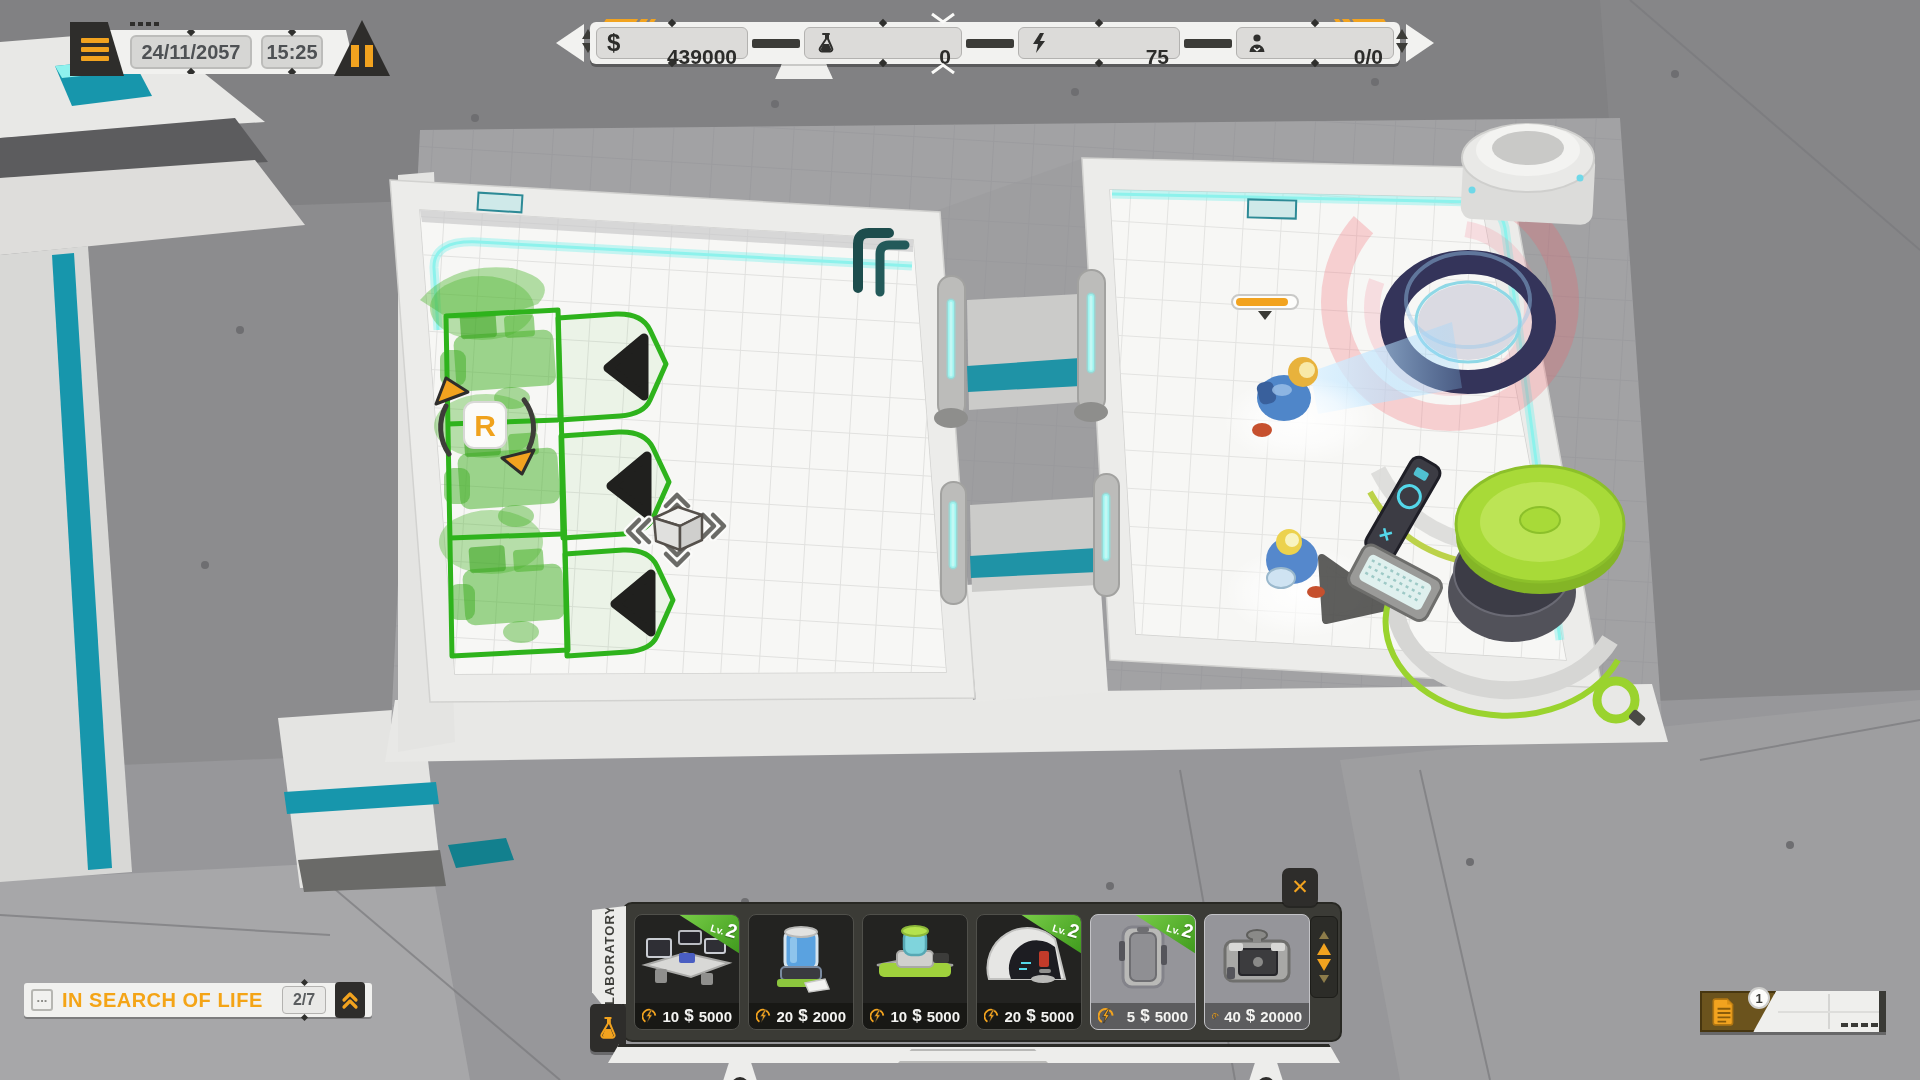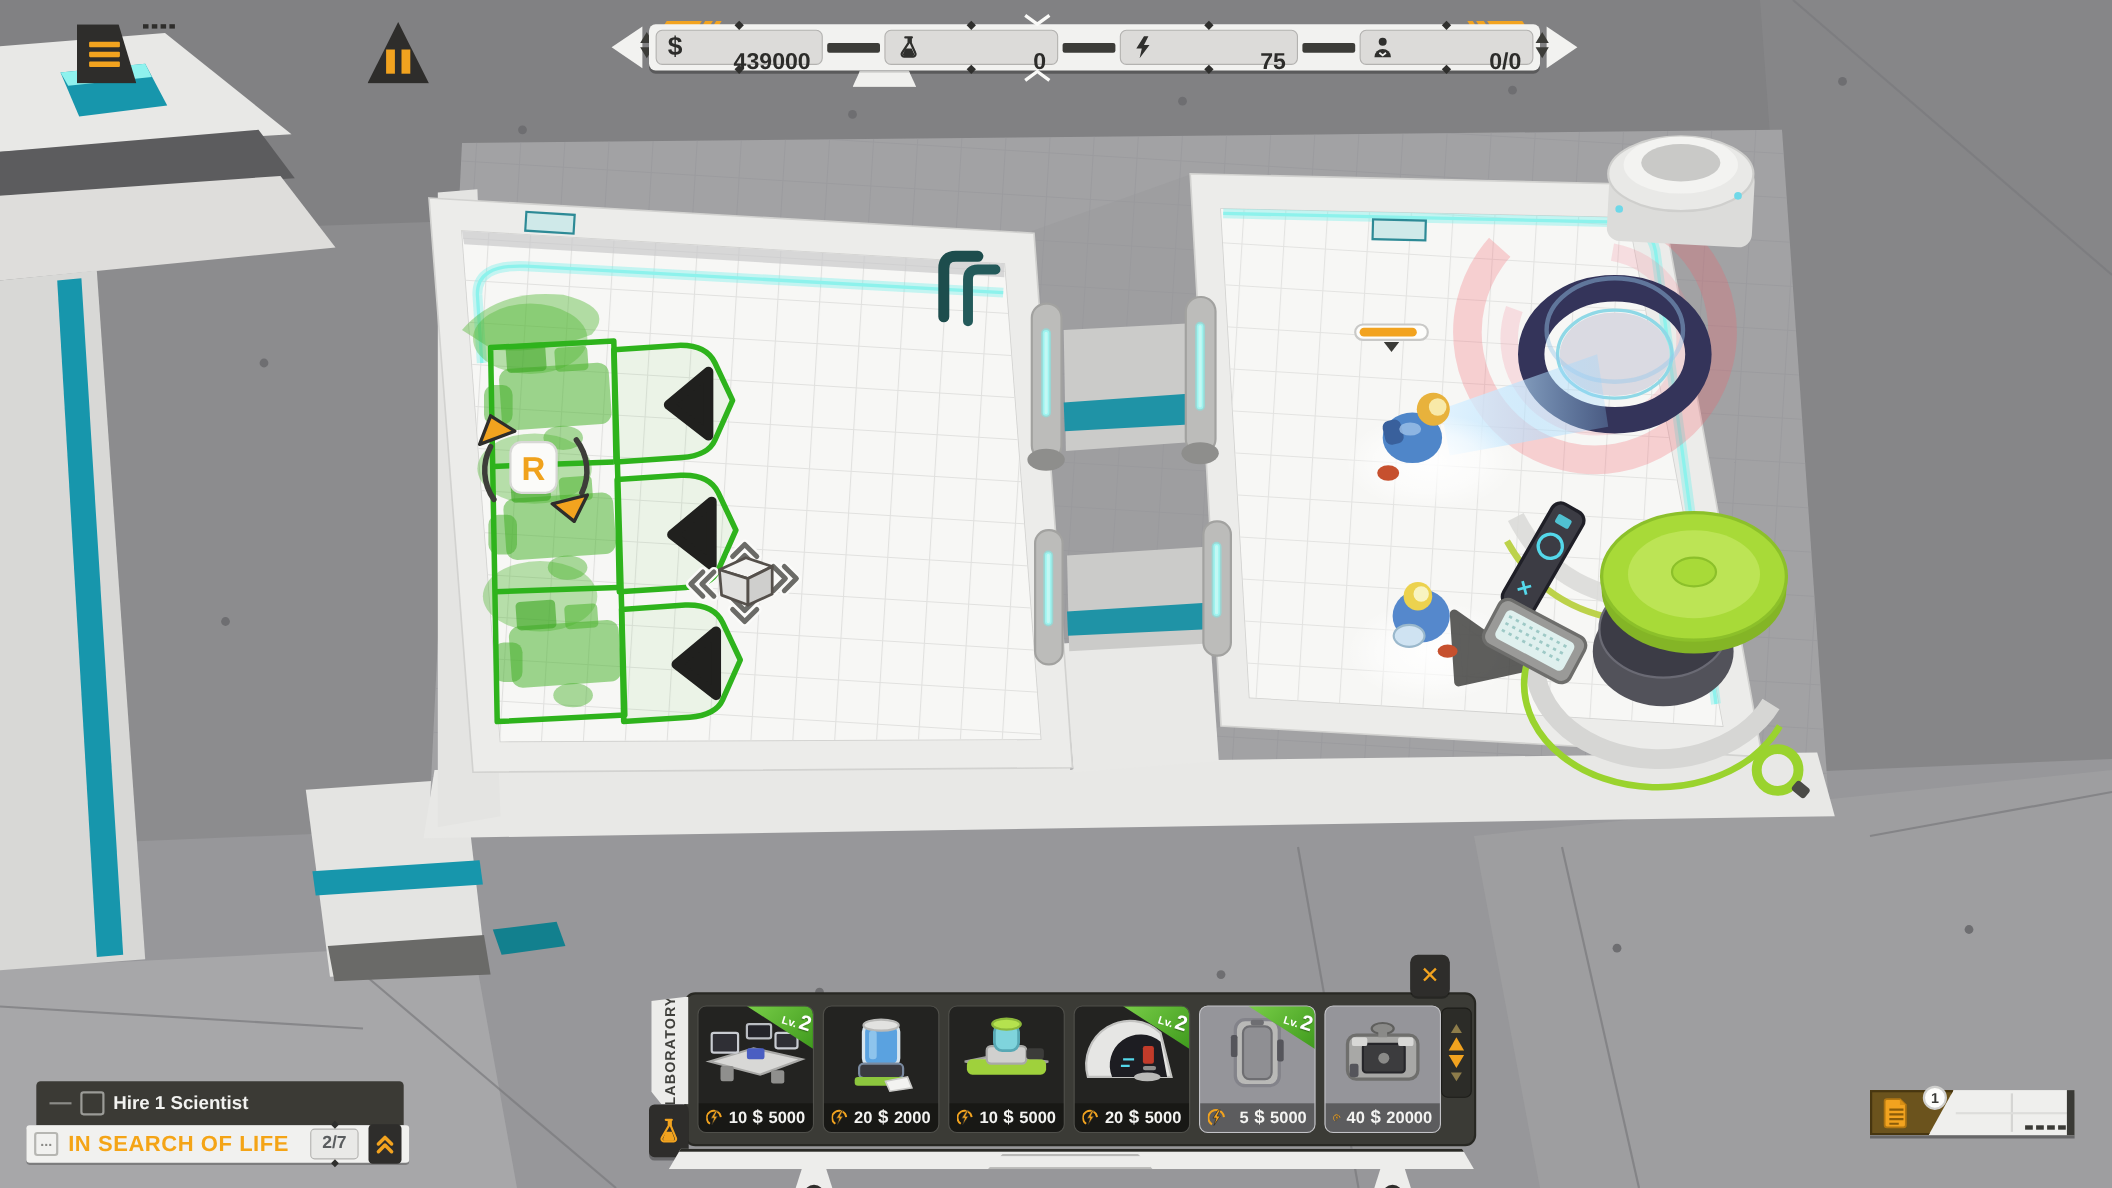--- a/index.html
+++ b/index.html
@@ -369,20 +369,32 @@
   </g>
 </svg>
 
 <div class="hud tl">
   <div class="dots">
         <i></i>
         <i></i>
         <i></i>
         <i></i>
       </div>
+  <div class="whitebar">
+    <div class="valbox" style="width:118px">
+      <i class="tk t"></i>
+          <i class="tk b"></i>
+      <span>24/11/2057</span>
+    </div>
+    <div class="valbox" style="width:58px">
+      <i class="tk t"></i>
+          <i class="tk b"></i>
+      <span>15:25</span>
+    </div>
+  </div>
   <div class="hambtn">
     <span></span>
         <span></span>
         <span></span>
   </div>
   <div class="pausebtn">
     <span></span>
         <span></span>
   </div>
 </div>
@@ -625,25 +637,20 @@
   </div>
   <div class="strut s1">
         <em></em>
       </div>
   <div class="strut s2">
         <em></em>
       </div>
 </div>
 
 <div class="hud quest">
-  <div class="obj">
-    <span class="line"></span>
-    <span class="chk"></span>
-    <span>Hire 1 Scientist</span>
-  </div>
   <div class="row">
     <span class="more">...</span>
     <span class="ttl">IN SEARCH OF LIFE</span>
     <span class="cnt">
       <i class="tk t" style="width:5px;height:5px;margin-left:-2px;top:-7px"></i>
       <i class="tk b" style="width:5px;height:5px;margin-left:-2px;bottom:-7px"></i>
       <span>2/7</span>
     </span>
     <span class="exp">
       <svg width="18" height="22" viewBox="0 0 18 22">

